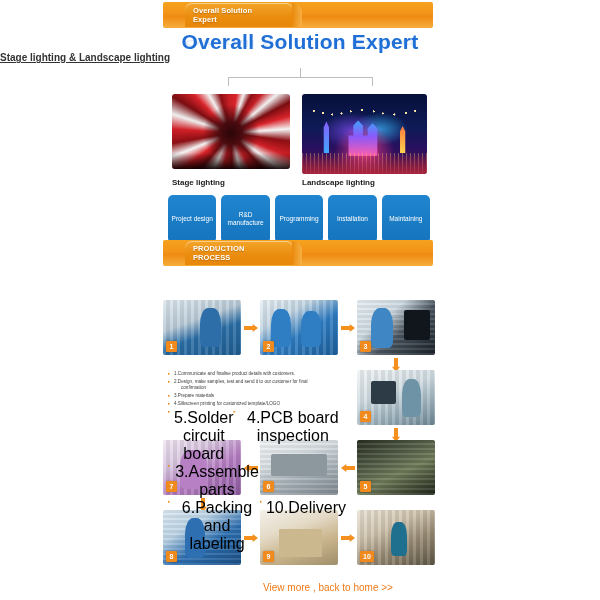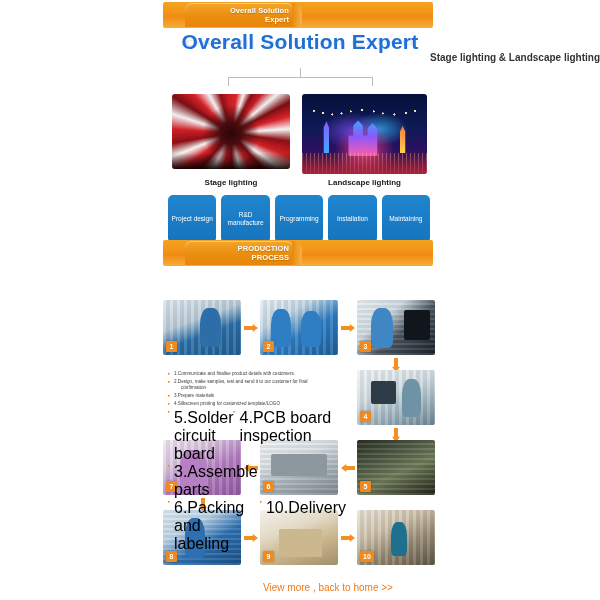--- a/index.html
+++ b/index.html
@@ -15,21 +15,20 @@
   .banner {
     position: absolute; left: 163px; width: 270px; height: 26px;
     background: linear-gradient(to bottom,#f5a21e 0%, #f39318 45%, #ef8a12 55%, #f7ad3b 100%);
     border-radius: 2px;
   }
   .banner .tab {
     position: absolute; left: 22px; top: 1px; width: 108px; height: 24px;
     background: linear-gradient(to bottom,#f3a52c 0%, #ea8c0d 60%, #e8870a 100%);
     border-radius: 7px 7px 0 0;
     box-shadow: inset 0 1px 0 rgba(255,255,255,.45);
-    text-align: right;
   }
   .banner .tab-text {
     position: absolute; left: 8px; top: 3px; width: 96px;
     color: #ffffff; font-size: 7.5px; font-weight: bold; line-height: 9px;
     letter-spacing: .1px; text-shadow: 0 1px 1px rgba(150,80,0,.5);
   }
   .banner .tab-curl {
     position: absolute; right: -9px; top: 0; width: 10px; height: 24px;
     background: linear-gradient(to right, #e8870a, #f7b44b);
     border-radius: 0 9px 0 0; opacity: .85;
@@ -42,21 +41,21 @@
     letter-spacing: .2px;
   }
   .hero-title-reflect {
     position: absolute; left: 0; right: 0; top: 49px; text-align: center;
     color: #1f6fd6; font-size: 21px; font-weight: bold; opacity: .13;
     transform: scaleY(-0.45); transform-origin: top center;
     filter: blur(.4px); pointer-events: none;
   }
   .hero-sub {
     position: absolute; left: 0; right: 0; top: 52px;
-    text-align: right; color: #333333; font-size: 10px; font-weight: bold;
+    text-align: left; color: #333333; font-size: 10px; font-weight: bold; text-decoration: underline;
   }
 
   
   .tree { position: absolute; left: 228px; top: 68px; width: 145px; height: 18px; }
   .tree .stem { position: absolute; left: 72px; top: 0; width: 1px; height: 9px; background: #bdbdbd; }
   .tree .bar  { position: absolute; left: 0; top: 9px; width: 145px; height: 1px; background: #bdbdbd; }
   .tree .dl   { position: absolute; left: 0; top: 9px; width: 1px; height: 9px; background: #bdbdbd; }
   .tree .dr   { position: absolute; right: 0; top: 9px; width: 1px; height: 9px; background: #bdbdbd; }
 
   
@@ -117,21 +116,21 @@
       radial-gradient(circle at 94% 22%, #ffe9a8 0 .9px, transparent 1.2px);
   }
   .ph-land .crowd {
     position: absolute; left: 0; right: 0; bottom: 0; height: 26%;
     background:
       linear-gradient(to top, rgba(180,40,60,.85), rgba(180,40,60,0)),
       repeating-linear-gradient(90deg, rgba(255,220,160,.35) 0 1px, transparent 1px 4px);
   }
 
   .cap {
-    position: absolute; text-align: center; font-size: 8px; font-weight: bold; color: #1a1a1a;
+    position: absolute; font-size: 8px; font-weight: bold; color: #1a1a1a;
   }
   .cap-stage { left: 172px; top: 178px; width: 118px; }
   .cap-land  { left: 302px; top: 178px; width: 125px; }
 
   
   .svc-row { position: absolute; left: 168px; top: 195px; width: 262px; height: 48px; display: flex; gap: 5px; }
   .svc {
     flex: 1; border-radius: 5px; background: linear-gradient(to bottom,#2085cf,#1574bd);
     display: flex; align-items: center; justify-content: center; text-align: center;
     color: #ffffff; font-size: 6.5px; line-height: 8px; padding: 2px;
@@ -186,21 +185,21 @@
     background: repeating-linear-gradient(90deg, rgba(255,255,255,.12) 0 3px, rgba(0,0,0,.07) 3px 7px); }
   .fig { position:absolute; border-radius: 40% 40% 18% 18%; }
 
   
   .bullets {
     position: absolute; left: 168px; top: 371px; width: 178px;
   }
   .bl { position: relative; font-size: 4.6px; line-height: 6.4px; color: #3c3c3c; padding-left: 6px; margin-bottom: 1.6px; }
   .bl::before { content: "\25B8"; position: absolute; left: 0; top: 0; color: #f08a1c; font-size: 4.6px; }
   .bl .ind { display: block; padding-left: 7px; }
-  .bl2 { display: flex; }
+  .bl2 { display: flex; text-align: center; }
   .bl2 .half { position: relative; padding-left: 6px; }
   .bl2 .half:first-child { width: 92px; }
   .bl2 .half::before { content: "\25B8"; position: absolute; left: 0; top: 0; color: #f08a1c; font-size: 4.6px; }
 
   
   .footer {
     position: absolute; left: 8px; right: 0; top: 582px; text-align: center;
     color: #f07a1a; font-size: 10px; padding-left: 48px;
   }
 </style>

